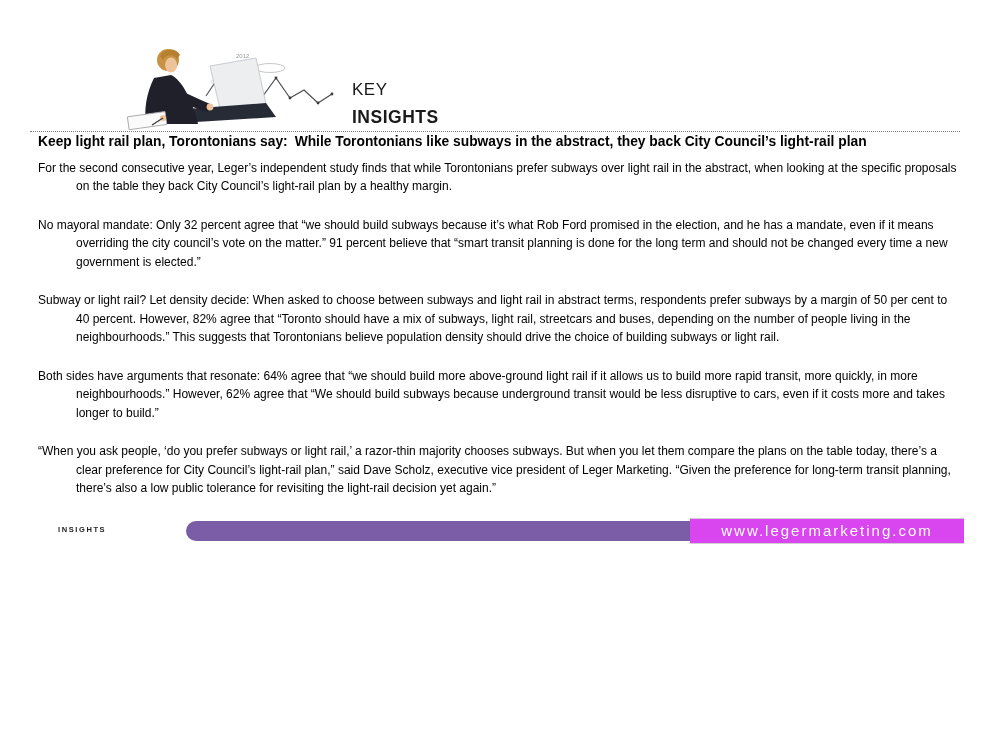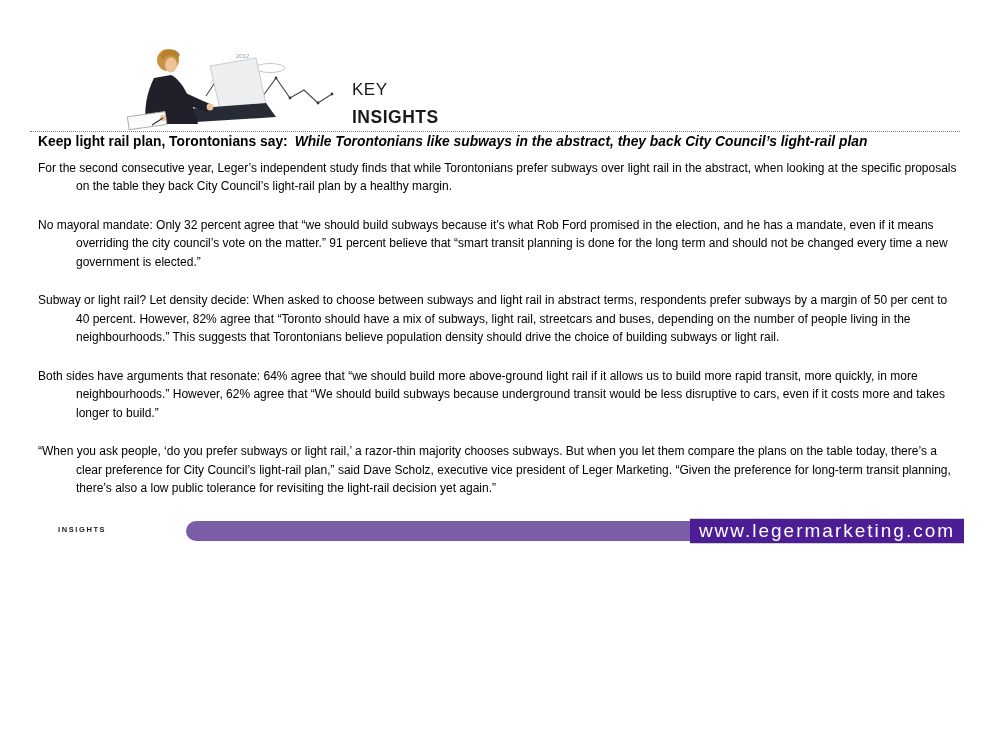--- a/index.html
+++ b/index.html
@@ -13,36 +13,36 @@
   .ki .key{font-weight:400;letter-spacing:0.5px;}
   .ki .insights{font-weight:700;font-size:17.5px;letter-spacing:0.5px;margin-top:7px;}
 
   .content{margin:0 32px 0 30px;}
   .headline{
     border-top:1px dotted #7d7d7d;
     font-size:13.8px;font-weight:700;line-height:18.5px;
     padding:1px 0 0 46px;text-indent:-38px;margin:0 0 7px 0;
   }
   .headline .lead{margin-right:7px;}
-  .headline .quote{font-style:italic;}
+  .headline .quote{}
   .para{
     font-size:12px;line-height:18.5px;
     padding-left:46px;text-indent:-38px;
     margin:0 0 20px 0;
   }
 
   .footer{display:flex;align-items:center;margin:6px 28px 0 58px;}
   .logo{width:116px;flex:none;}
   .logo-word{font-size:33px;font-weight:700;letter-spacing:-1.5px;color:#232023;line-height:30px;white-space:nowrap;}
   .logo-word .g{color:#d93a3f;font-size:46px;line-height:0;position:relative;top:7px;letter-spacing:-2px;}
   .logo-sub{font-size:7.5px;font-weight:700;letter-spacing:1.6px;color:#232023;margin-top:-3px;}
   .purple-bar{flex:1;height:20px;background:#7a5da6;border-radius:11px 0 0 11px;margin-left:12px;}
   .black-bar{
-    flex:none;width:274px;height:24px;background:#4c1d95;
-    color:#ffffff;font-size:19px;letter-spacing:2px;
+    flex:none;width:274px;height:24px;background:#d946ef;
+    color:#ffffff;font-size:15px;letter-spacing:2px;
     display:flex;align-items:center;justify-content:center;
     border-top:1px solid #cfcfcf;border-bottom:1px solid #cfcfcf;
   }
 </style>
 </head>
 <body>
 
 <div class="header">
   <div class="photo-wrap">
     <svg viewBox="0 0 238 85" width="238" height="85">

